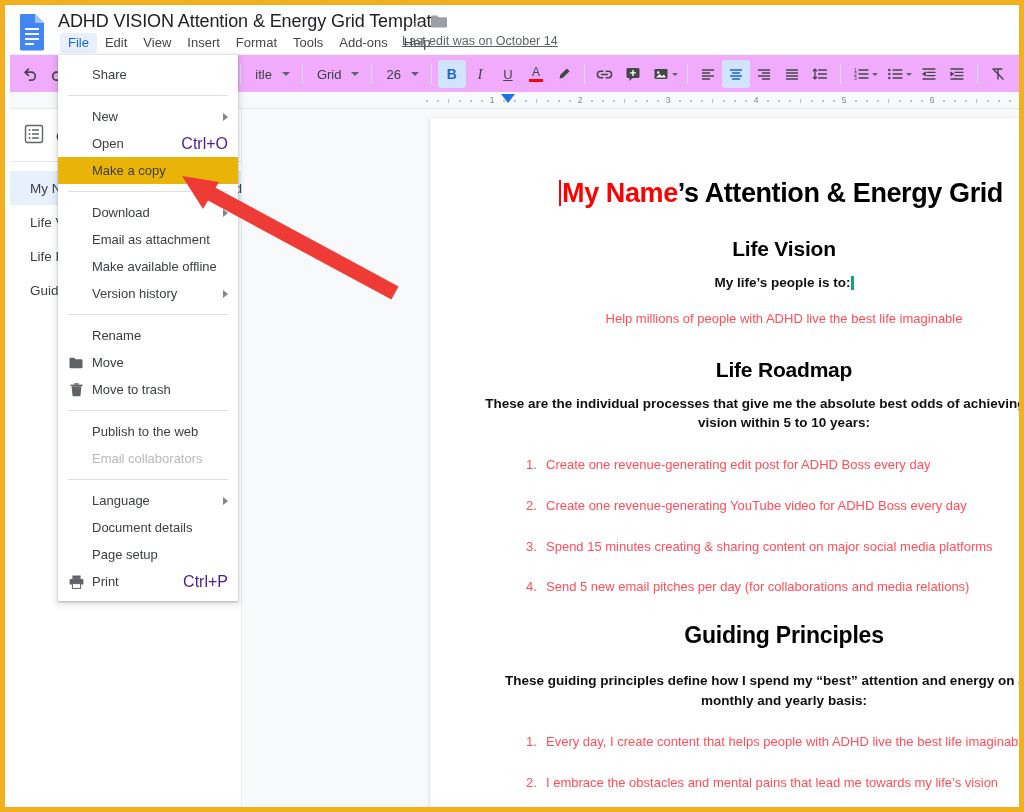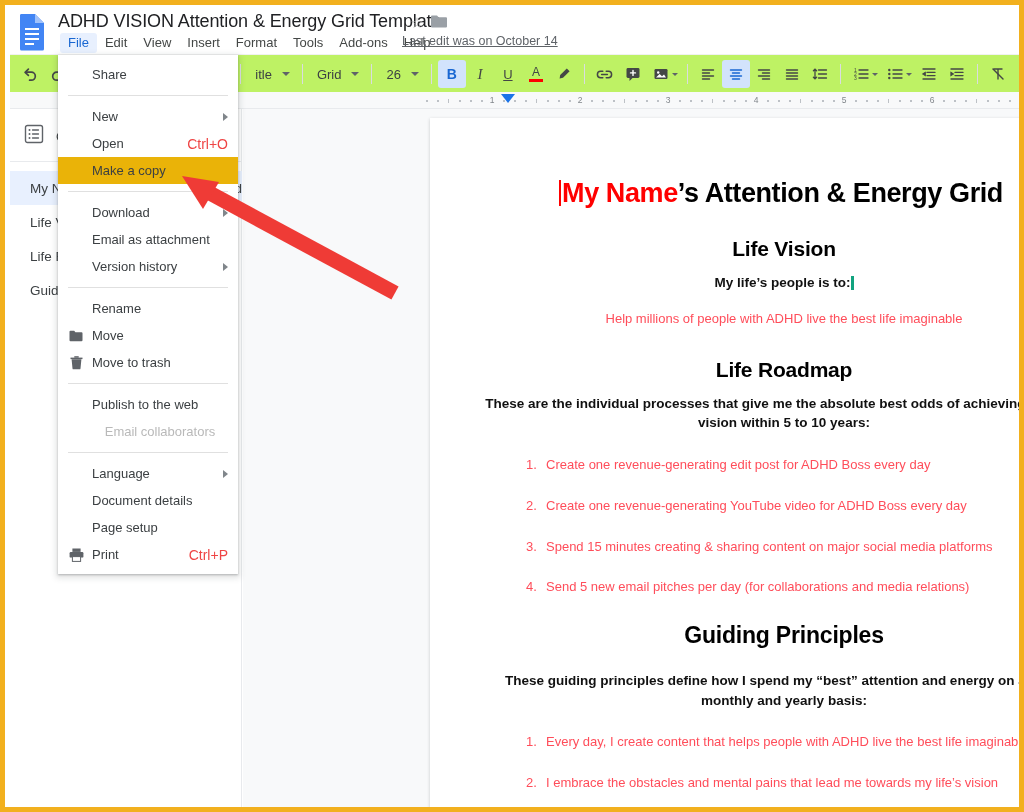--- a/index.html
+++ b/index.html
@@ -65,21 +65,21 @@
     position: absolute; left: 392px; top: 24px;
     font-size: 12.5px; color: #5f6368;
     text-decoration: underline;
     white-space: nowrap;
   }
 
   
   #toolbar {
     position: absolute; left: 0; top: 44px;
     width: 1014px; height: 38px;
-    background: #bef264;
+    background: #f0abfc;
     border-top: 1px solid #f1f1f1;
   }
   #toolbar-inner {
     position: absolute; left: 6px; top: 0;
     height: 38px;
     display: flex; align-items: center; gap: 0px;
   }
   .tb-btn {
     width: 28px; height: 28px;
     display: flex; align-items: center; justify-content: center;
@@ -246,24 +246,24 @@
   .mrow {
     position: relative;
     height: 27px;
     display: flex; align-items: center;
     padding-left: 34px; padding-right: 10px;
     font-size: 13px; color: #3c4043;
     white-space: nowrap;
     cursor: default;
   }
   .mrow.hl { background: #eab308; }
-  .mrow.disabled { color: #b9b9b9; justify-content: center; }
+  .mrow.disabled { color: #b9b9b9; }
   .mrow .mshort {
     margin-left: auto;
-    font-size: 14px; color: #ef4444;
+    font-size: 16px; color: #4c1d95;
   }
   .mrow .marrow {
     margin-left: auto;
     width: 0; height: 0;
     border-top: 4px solid transparent;
     border-bottom: 4px solid transparent;
     border-left: 5px solid #80868b;
   }
   .mrow .micon {
     position: absolute; left: 10px; top: 50%;
@@ -699,20 +699,23 @@
     <div class="msep"></div>
 
     <div class="mrow">
       <span>Download</span>
       <span class="marrow"></span>
     </div>
     <div class="mrow">
       <span>Email as attachment</span>
     </div>
     <div class="mrow">
+      <span>Make available offline</span>
+    </div>
+    <div class="mrow">
       <span>Version history</span>
       <span class="marrow"></span>
     </div>
     <div class="msep"></div>
 
     <div class="mrow">
       <span>Rename</span>
     </div>
     <div class="mrow">
       <span class="micon">

